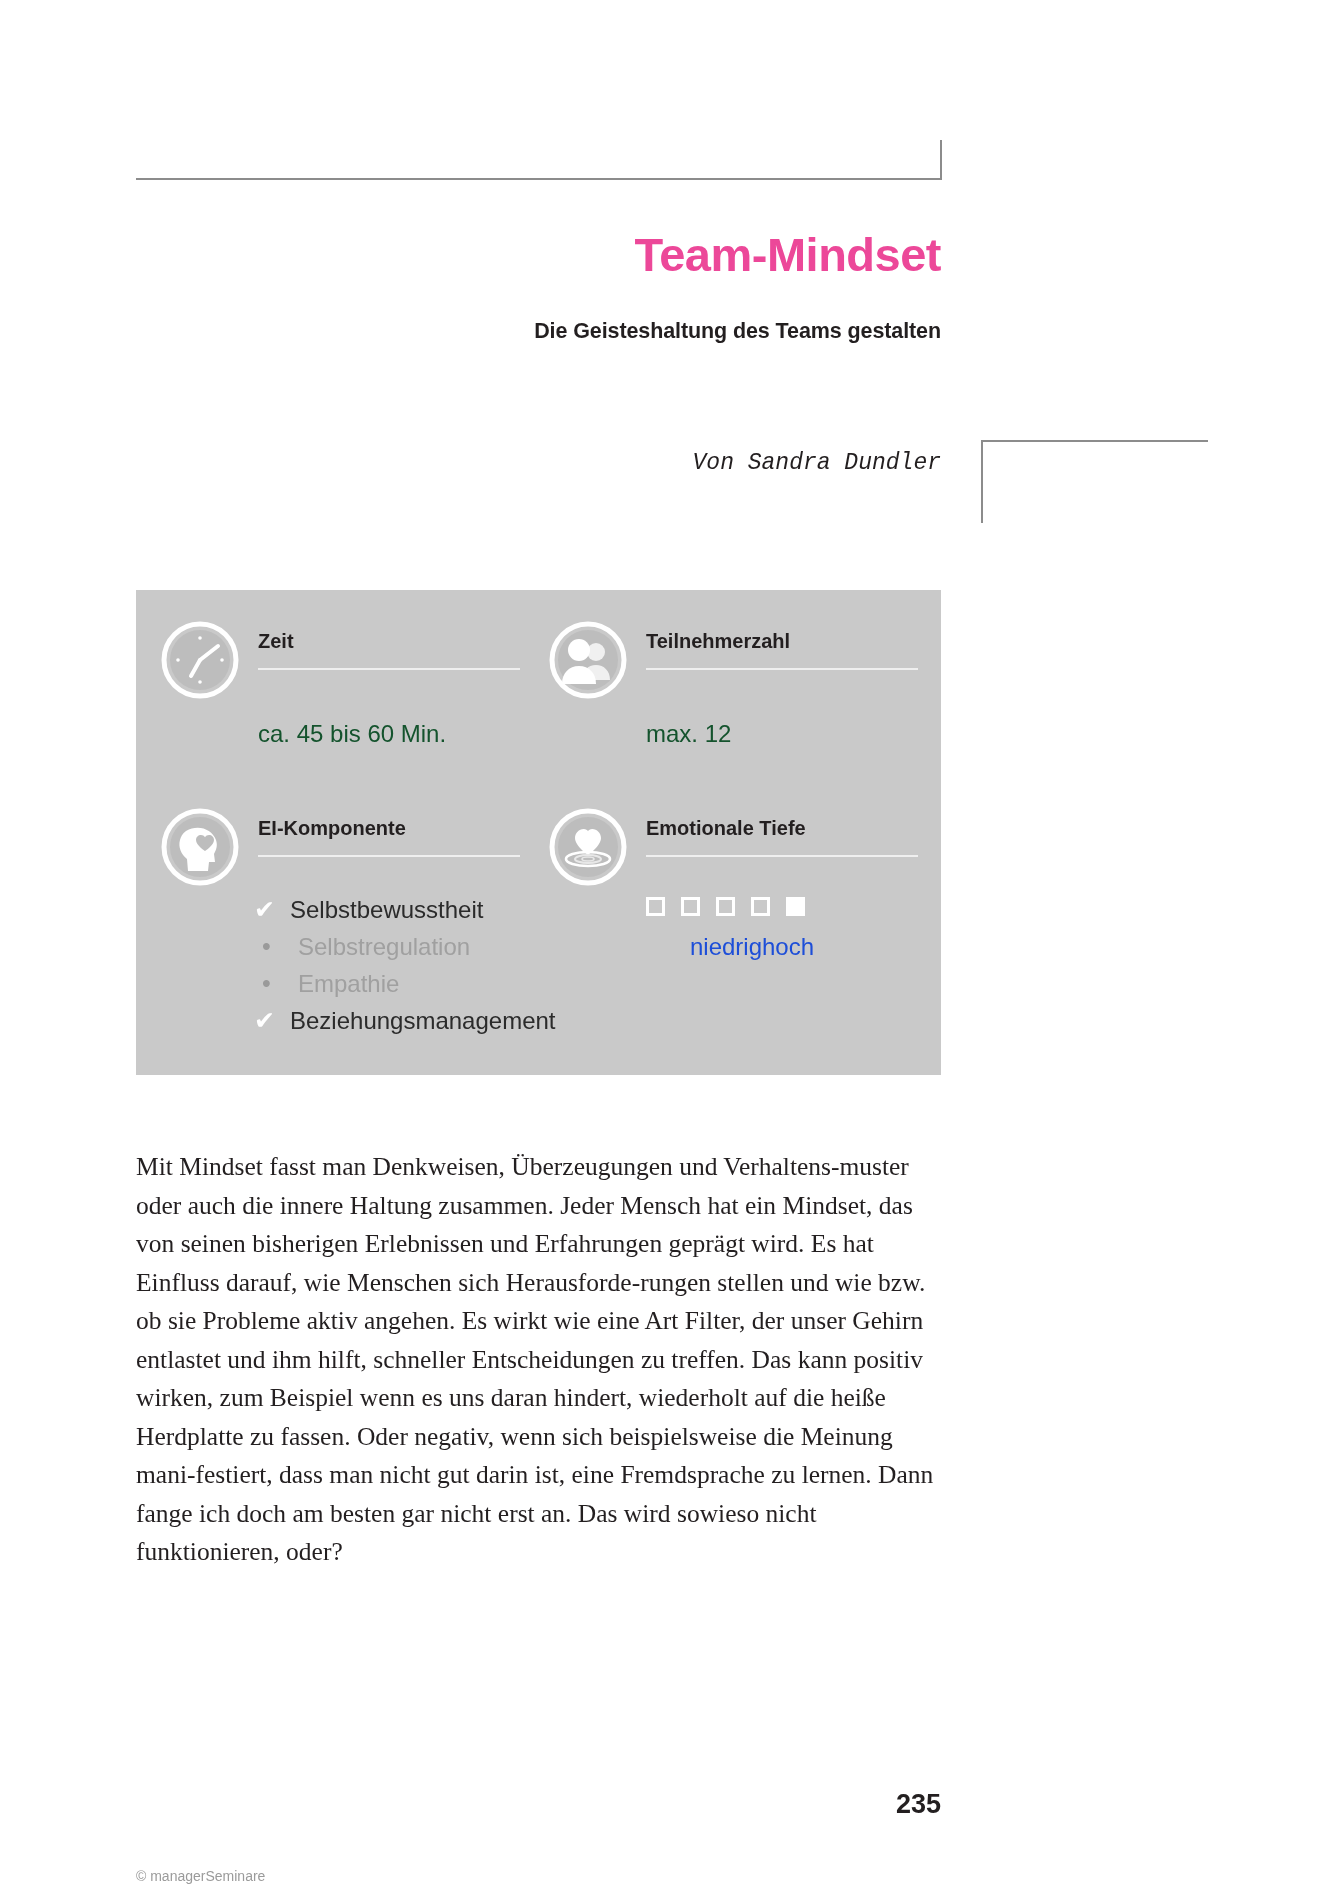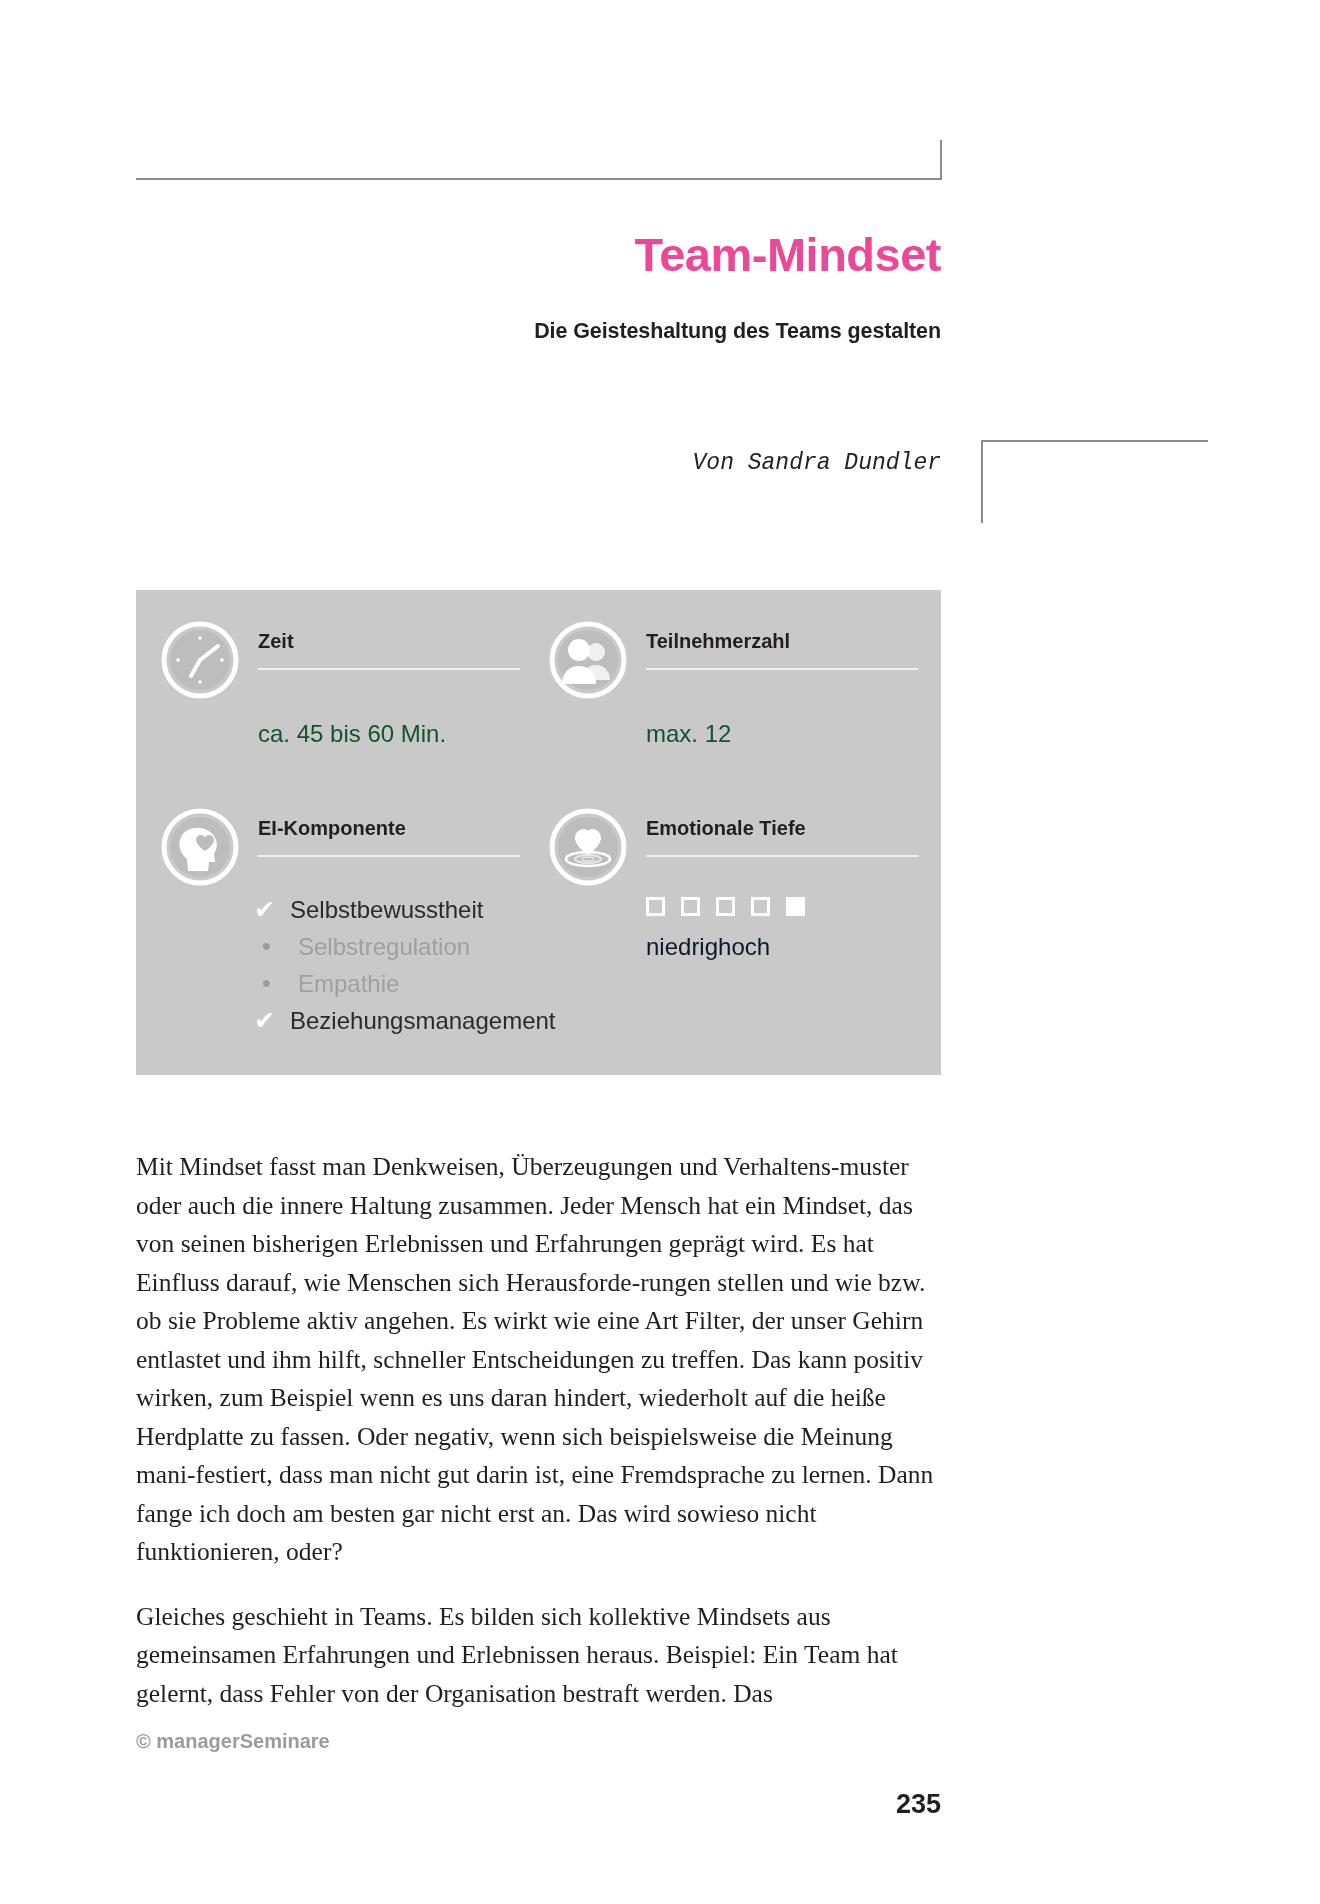--- a/index.html
+++ b/index.html
@@ -201,24 +201,24 @@
     box-sizing: border-box;
     background: transparent;
   }
   .scale-box.filled { background: #ffffff; }
   .scale-legend {
     position: absolute;
     left: 100px;
     top: 128px;
     width: 212px;
     display: flex;
-    justify-content: flex-start;
+    justify-content: center;
     font-family: "Liberation Sans", sans-serif;
     font-size: 24px;
-    color: #0f172a;
+    color: #1d4ed8;
   }
 
   
   .body-col {
     position: absolute;
     left: 136px;
     top: 1148px;
     width: 820px;
   }
   .body-col p {
@@ -227,25 +227,24 @@
     font-size: 25.5px;
     line-height: 38.5px;
     color: #231f20;
     text-align: left;
   }
 
   
   .footer-copy {
     position: absolute;
     left: 136px;
-    top: 1730px;
-    font-family: "Liberation Sans", sans-serif;
-    font-size: 20px;
+    top: 1868px;
+    font-family: "Liberation Sans", sans-serif;
+    font-size: 14px;
     color: #9b9b9b;
-    font-weight: bold;
   }
   .footer-page {
     position: absolute;
     left: 0;
     top: 1789px;
     width: 941px;
     text-align: right;
     font-family: "Liberation Sans", sans-serif;
     font-weight: bold;
     font-size: 27px;
@@ -367,19 +366,18 @@
       <div class="scale-legend">
         <span>niedrig</span>
         <span>hoch</span>
       </div>
     </div>
 
   </div>
 
   <div class="body-col">
     <p>Mit Mindset fasst man Denkweisen, Überzeugungen und Verhaltens-muster oder auch die innere Haltung zusammen. Jeder Mensch hat ein Mindset, das von seinen bisherigen Erlebnissen und Erfahrungen geprägt wird. Es hat Einfluss darauf, wie Menschen sich Herausforde-rungen stellen und wie bzw. ob sie Probleme aktiv angehen. Es wirkt wie eine Art Filter, der unser Gehirn entlastet und ihm hilft, schneller Entscheidungen zu treffen. Das kann positiv wirken, zum Beispiel wenn es uns daran hindert, wiederholt auf die heiße Herdplatte zu fassen. Oder negativ, wenn sich beispielsweise die Meinung mani-festiert, dass man nicht gut darin ist, eine Fremdsprache zu lernen. Dann fange ich doch am besten gar nicht erst an. Das wird sowieso nicht funktionieren, oder?</p>
-    <p>Gleiches geschieht in Teams. Es bilden sich kollektive Mindsets aus gemeinsamen Erfahrungen und Erlebnissen heraus. Beispiel: Ein Team hat gelernt, dass Fehler von der Organisation bestraft werden. Das</p>
   </div>
 
   <div class="footer-copy">© managerSeminare</div>
   <div class="footer-page">235</div>
 
 </div>
 
 </body></html>

